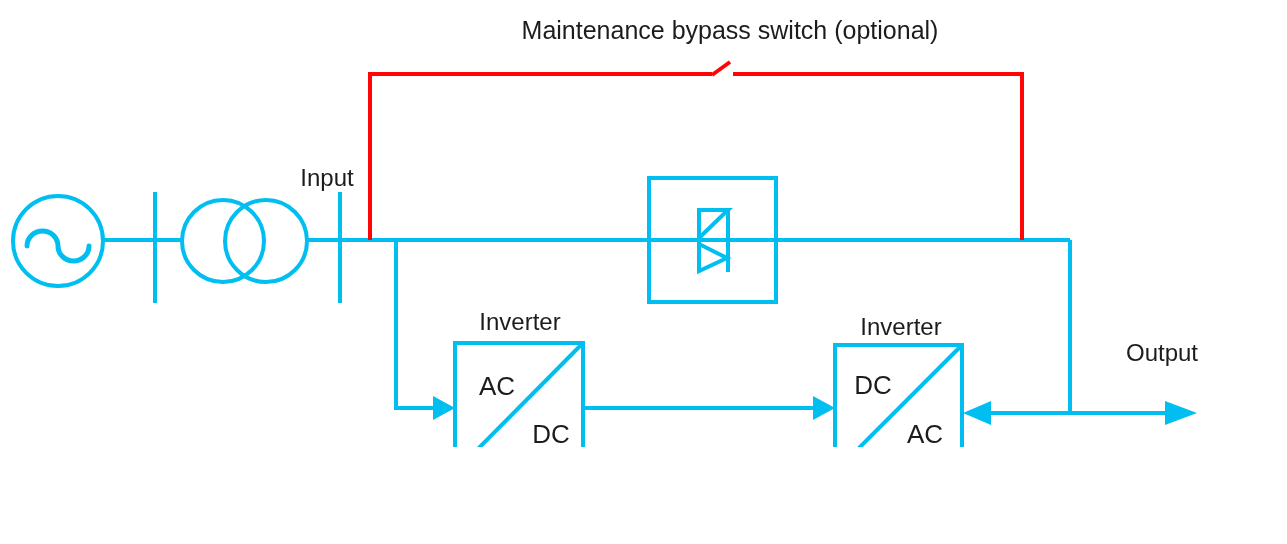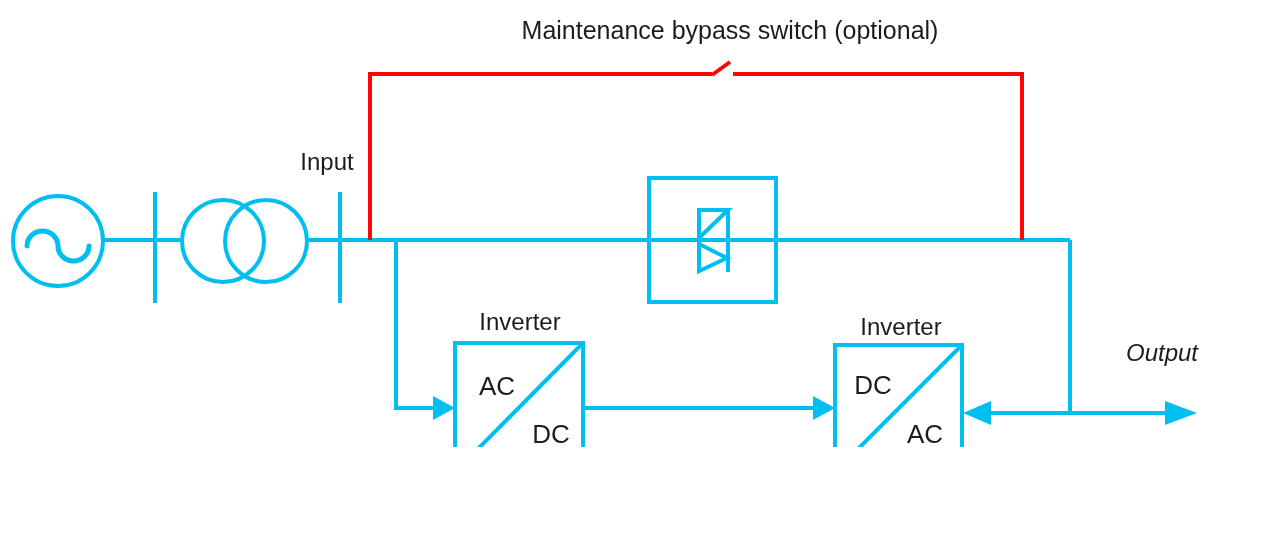--- a/index.html
+++ b/index.html
@@ -81,28 +81,28 @@
 
     <path d="M1070 240 V413" class="stroke-accent"></path>
 
     <path d="M985 413 H1168" class="stroke-accent"></path>
     <polygon points="963,413 991,401 991,425" class="fill-accent"></polygon>
     <polygon points="1197,413 1165,401 1165,425" class="fill-accent"></polygon>
   </svg>
 
   <div class="lbl lbl-title" style="left:730px;top:16px;">Maintenance bypass switch (optional)</div>
 
-  <div class="lbl" style="left:327px;top:148px;">Input</div>
+  <div class="lbl" style="left:327px;top:164px;">Input</div>
 
 
   <div class="lbl" style="left:520px;top:308px;">Inverter</div>
 
   <div class="lbl" style="left:901px;top:313px;">Inverter</div>
 
-  <div class="lbl" style="left:1162px;top:339px;font-style:italic;">Output</div>
+  <div class="lbl" style="left:1162px;top:339px;">Output</div>
 
   <div class="lbl lbl-acdc" style="left:497px;top:372px;">AC</div>
 
   <div class="lbl lbl-acdc" style="left:551px;top:420px;">DC</div>
 
   <div class="lbl lbl-acdc" style="left:873px;top:371px;">DC</div>
 
   <div class="lbl lbl-acdc" style="left:925px;top:420px;">AC</div>
 </div>
 

